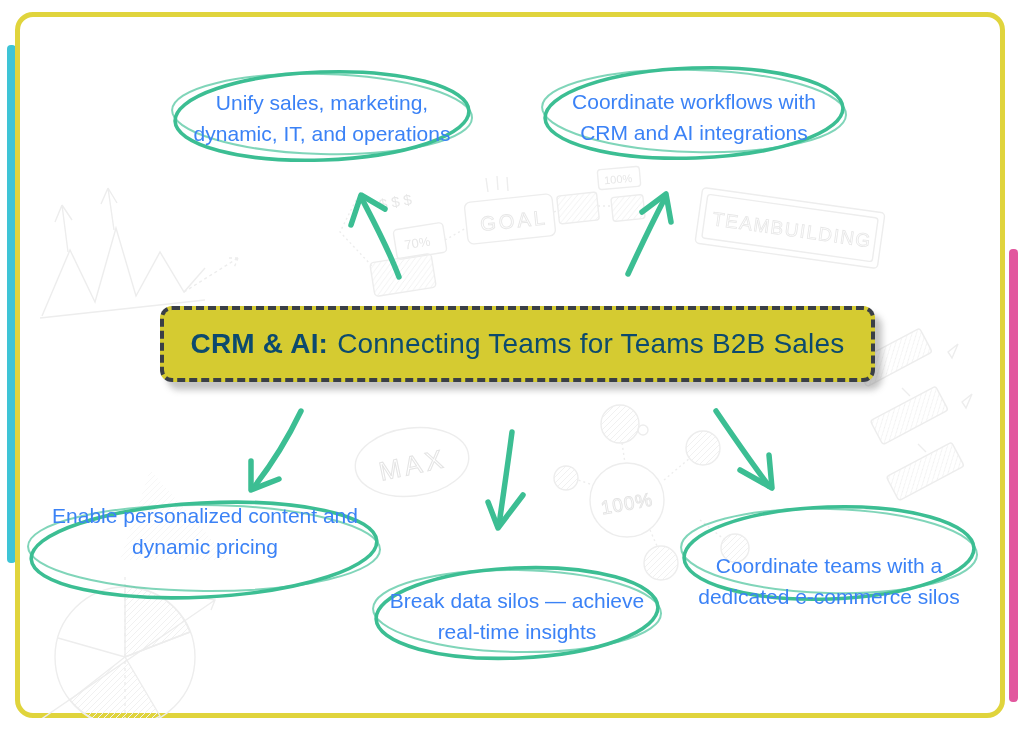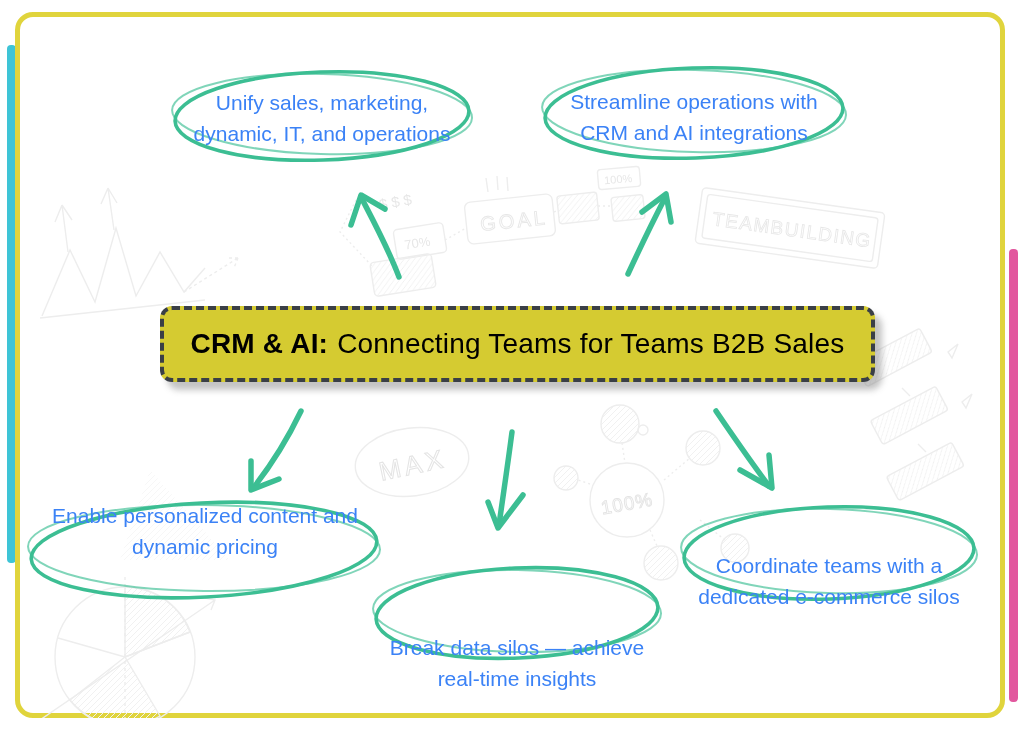--- a/index.html
+++ b/index.html
@@ -18,32 +18,32 @@
     position:absolute;left:15px;top:12px;width:990px;height:706px;
     border-radius:14px;overflow:hidden;
   }
   .card-clip > svg{position:absolute;left:-15px;top:-12px;}
   .overlay-svg{position:absolute;left:0;top:0;}
   .title-box{
     position:absolute;left:160px;top:306px;width:715px;height:76px;
     box-sizing:border-box;background:#D5CB31;border:4px dashed #3A3F46;border-radius:12px;
     box-shadow:7px 8px 6px rgba(125,125,125,0.45);
     display:flex;align-items:center;justify-content:center;
-    font-size:28px;color:#000000;white-space:nowrap;letter-spacing:0.2px;
+    font-size:28px;color:#0c4a6e;white-space:nowrap;letter-spacing:0.2px;
   }
   .title-box .prefix{font-weight:bold;margin-right:9px;}
   .title-box .rest{font-weight:500;}
   .bubble-text{
     position:absolute;text-align:center;font-size:21px;line-height:1.48;
     color:#3b82f6;z-index:4;
   }
   .bt-1{left:162px;top:87px;width:320px;}
   .bt-2{left:544px;top:86px;width:300px;}
   .bt-3{left:40px;top:500px;width:330px;}
-  .bt-4{left:377px;top:585px;width:280px;margin-top:47px;}
+  .bt-4{left:377px;top:585px;width:280px;}
   .bt-5{left:679px;top:550px;width:300px;}
   .z2{z-index:2;} .z3{z-index:3;}
 </style>
 </head>
 <body>
 
 <div class="stage">
 
   <div class="accent-bar left"></div>
   <div class="accent-bar right"></div>
@@ -181,21 +181,21 @@
   <div class="title-box z3">
     <span class="prefix">CRM &amp; AI:</span>
     <span class="rest">Connecting Teams for Teams B2B Sales</span>
   </div>
 
   <div class="bubble-text bt-1">
     <div>Unify sales, marketing,</div>
     <div>dynamic, IT, and operations</div>
   </div>
   <div class="bubble-text bt-2">
-    <div>Streamline operations with</div>
+    <div>Coordinate workflows with</div>
     <div>CRM and AI integrations</div>
   </div>
   <div class="bubble-text bt-3">
     <div>Enable personalized content and</div>
     <div>dynamic pricing</div>
   </div>
   <div class="bubble-text bt-4">
     <div>Break data silos — achieve</div>
     <div>real-time insights</div>
   </div>

